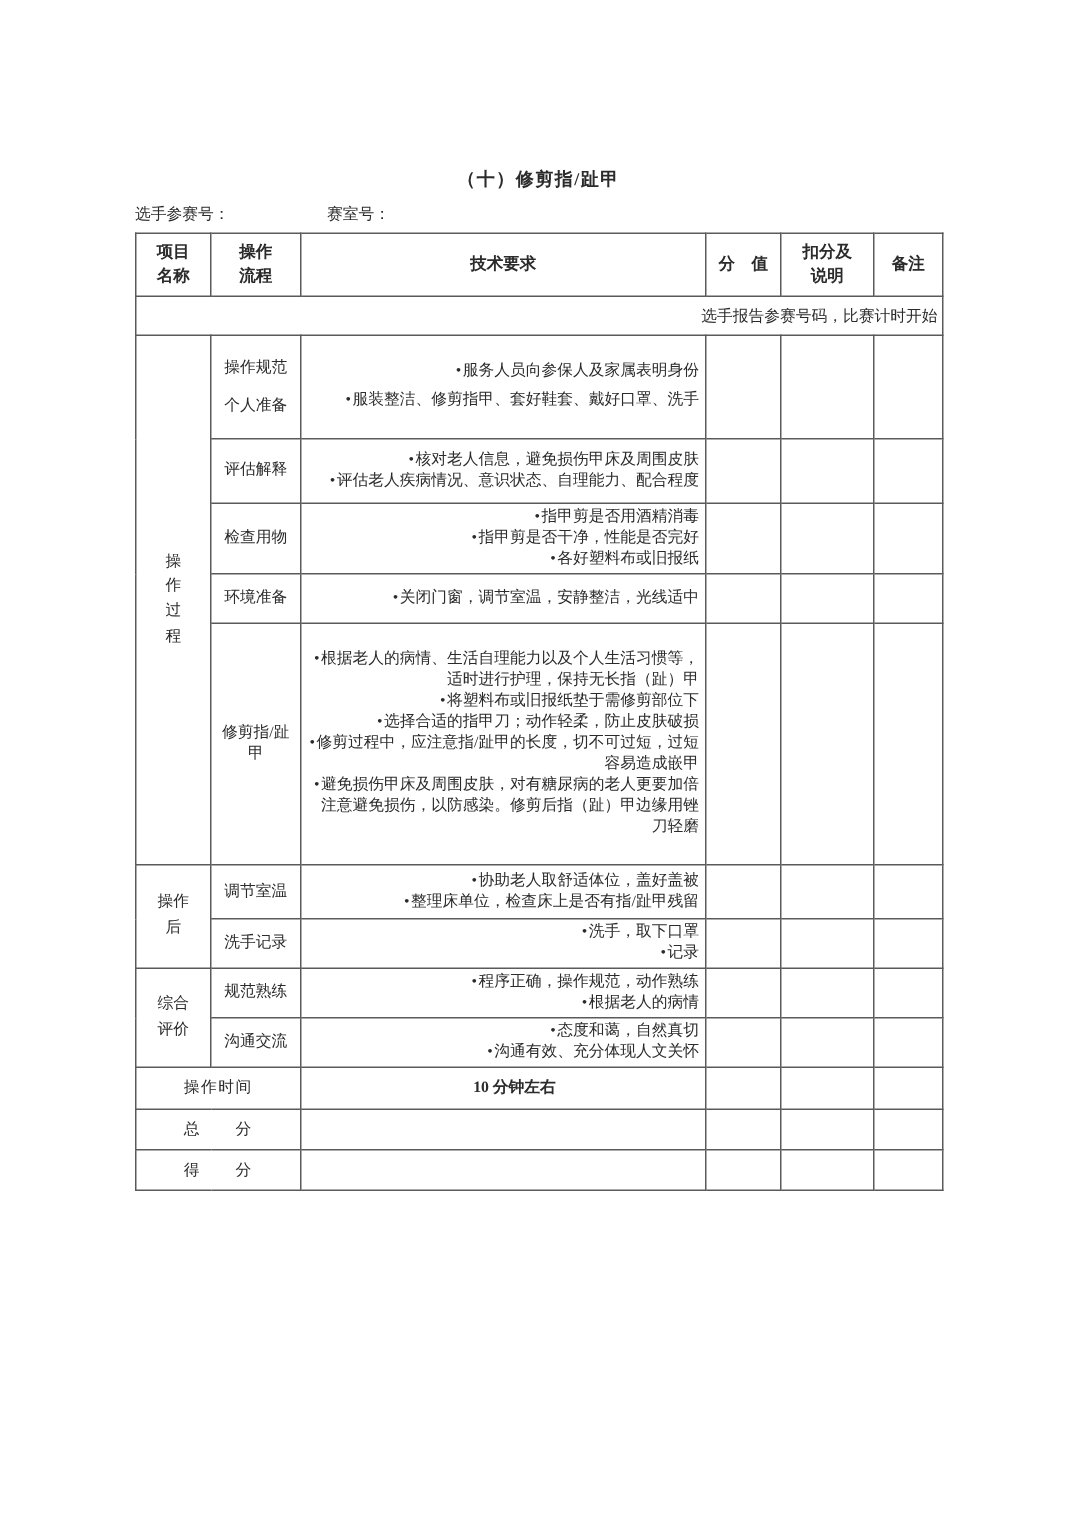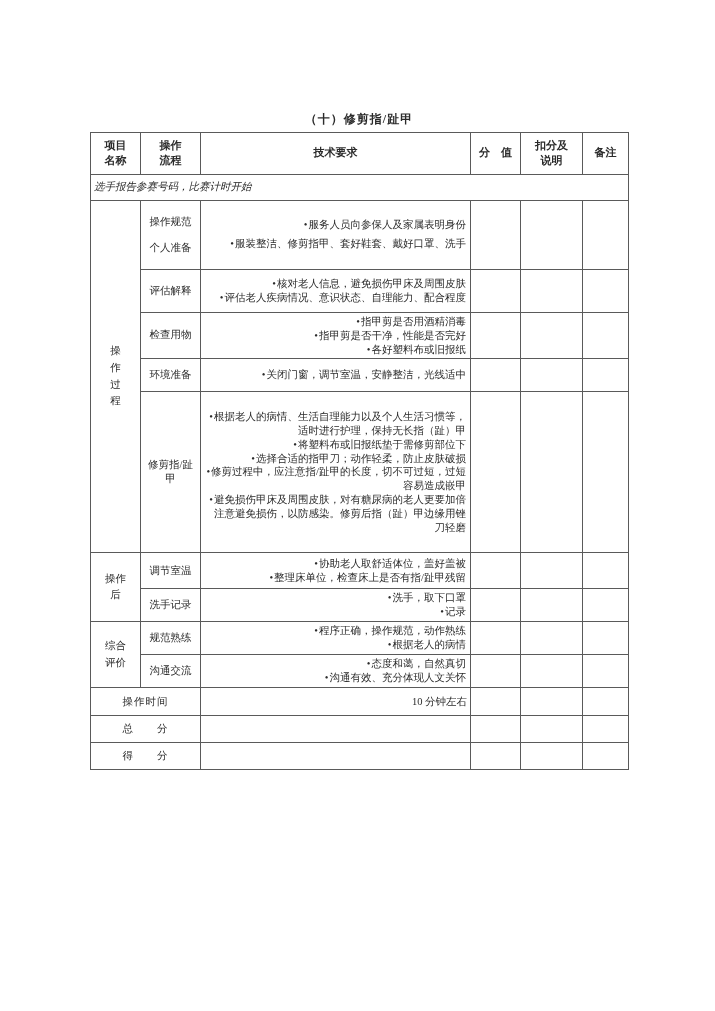--- a/index.html
+++ b/index.html
@@ -49,41 +49,45 @@
     font-weight: normal;
     overflow: hidden;
   }
   th {
     font-weight: bold;
     text-align: center;
     font-size: 11px;
     line-height: 1.4;
   }
   .pre { white-space: pre-line; margin-left: 13px; }
-  .center { text-align: left; font-style: italic; }
+  .center { text-align: right; }
   .section { text-align: center; line-height: 1.6; }
   .proc { text-align: center; line-height: 1.35; }
   .proc.gap { line-height: 2.4; }
   .req { text-align: right; padding: 2px 4px 2px 5px; line-height: 1.33; }
   .req.loose { line-height: 1.8; }
   .req-item::before { content: "•"; padding-right: 1px; }
   .flabel { text-align: center; letter-spacing: 1px; }
-  .time { text-align: right; padding-left: 18px; }
+  .time { text-align: center; padding-left: 18px; font-weight: bold; }
   
   .h42 { height: 42px; } .h26 { height: 26px; } .h69 { height: 69px; }
   .h43 { height: 43px; } .h45 { height: 45px; } .h33 { height: 33px; }
   .h161 { height: 161px; } .h36 { height: 36px; } .h32 { height: 32px; }
   .h28 { height: 28px; } .h27 { height: 27px; }
 </style>
 </head>
 <body>
 
 <div class="doc">
   <div class="title">（十）修剪指/趾甲</div>
 
+  <div class="meta">
+    <span class="contestant">选手参赛号：</span>
+    <span>赛室号：</span>
+  </div>
 
   <table>
     <colgroup>
       <col class="c1">
         <col class="c2">
         <col class="c3">
         <col class="c4">
         <col class="c5">
         <col class="c6">
     </colgroup>

